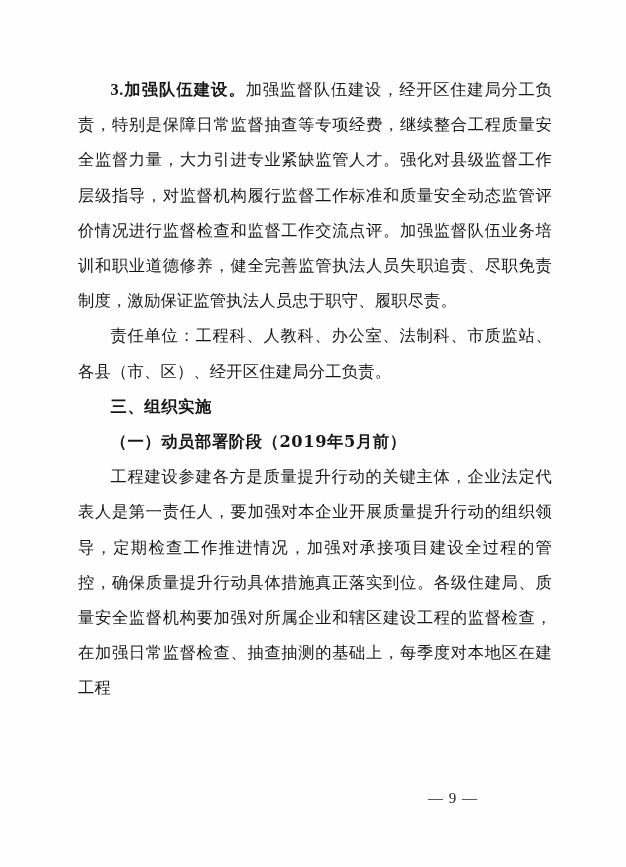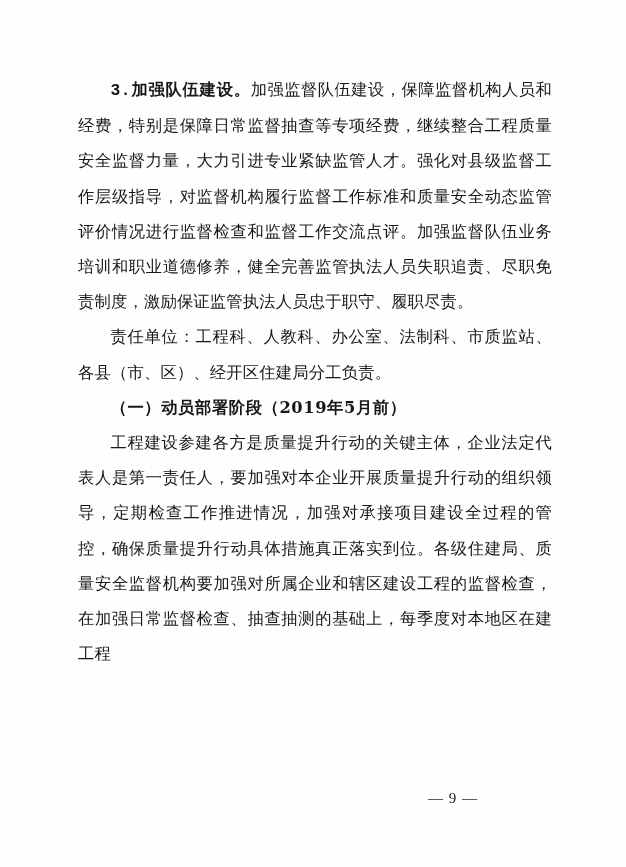--- a/index.html
+++ b/index.html
@@ -37,21 +37,21 @@
     text-align: justify;
     text-justify: inter-ideograph;
     letter-spacing: 0.2px;
     color: #171717;
   }
   p.indent {
     text-indent: 2em;
   }
   .bold {
     font-weight: bold;
-    font-family: Liberation Mono, monospace;
+    font-family: Liberation Serif, serif;
     letter-spacing: 0.5px;
   }
   .heading {
     font-weight: bold;
     font-family: "DejaVu Serif", "Liberation Serif", serif;
     font-size: 16.3px;
     line-height: 35.2px;
     text-indent: 2em;
     margin: 0;
     letter-spacing: 0.6px;
@@ -71,24 +71,25 @@
   .pagenum span {
     display: inline-block;
   }
 </style>
 </head>
 <body>
 
 <div class="page">
   <div class="content">
 
-    <p class="indent"><span class="bold">3.加强队伍建设。</span><span>加强监督队伍建设，保障监督机构人员和经费，特别是保障日常监督抽查等专项经费，继续整合工程质量安全监督力量，大力引进专业紧缺监管人才。强化对县级监督工作层级指导，对监督机构履行监督工作标准和质量安全动态监管评价情况进行监督检查和监督工作交流点评。加强监督队伍业务培训和职业道德修养，健全完善监管执法人员失职追责、尽职免责制度，激励保证监管执法人员忠于职守、履职尽责。</span></p>
+    <p class="indent"><span class="bold">3.加强队伍建设。</span><span>加强监督队伍建设，经开区住建局分工负责，特别是保障日常监督抽查等专项经费，继续整合工程质量安全监督力量，大力引进专业紧缺监管人才。强化对县级监督工作层级指导，对监督机构履行监督工作标准和质量安全动态监管评价情况进行监督检查和监督工作交流点评。加强监督队伍业务培训和职业道德修养，健全完善监管执法人员失职追责、尽职免责制度，激励保证监管执法人员忠于职守、履职尽责。</span></p>
 
     <p class="indent">责任单位：工程科、人教科、办公室、法制科、市质监站、各县（市、区）、经开区住建局分工负责。</p>
 
+    <p class="heading">三、组织实施</p>
 
     <p class="heading">（一）动员部署阶段（2019年5月前）</p>
 
 
 
     <p class="indent">工程建设参建各方是质量提升行动的关键主体，企业法定代表人是第一责任人，要加强对本企业开展质量提升行动的组织领导，定期检查工作推进情况，加强对承接项目建设全过程的管控，确保质量提升行动具体措施真正落实到位。各级住建局、质量安全监督机构要加强对所属企业和辖区建设工程的监督检查，在加强日常监督检查、抽查抽测的基础上，每季度对本地区在建工程</p>
 
   </div>
 
   <div class="pagenum"><span>— 9 —</span></div>

